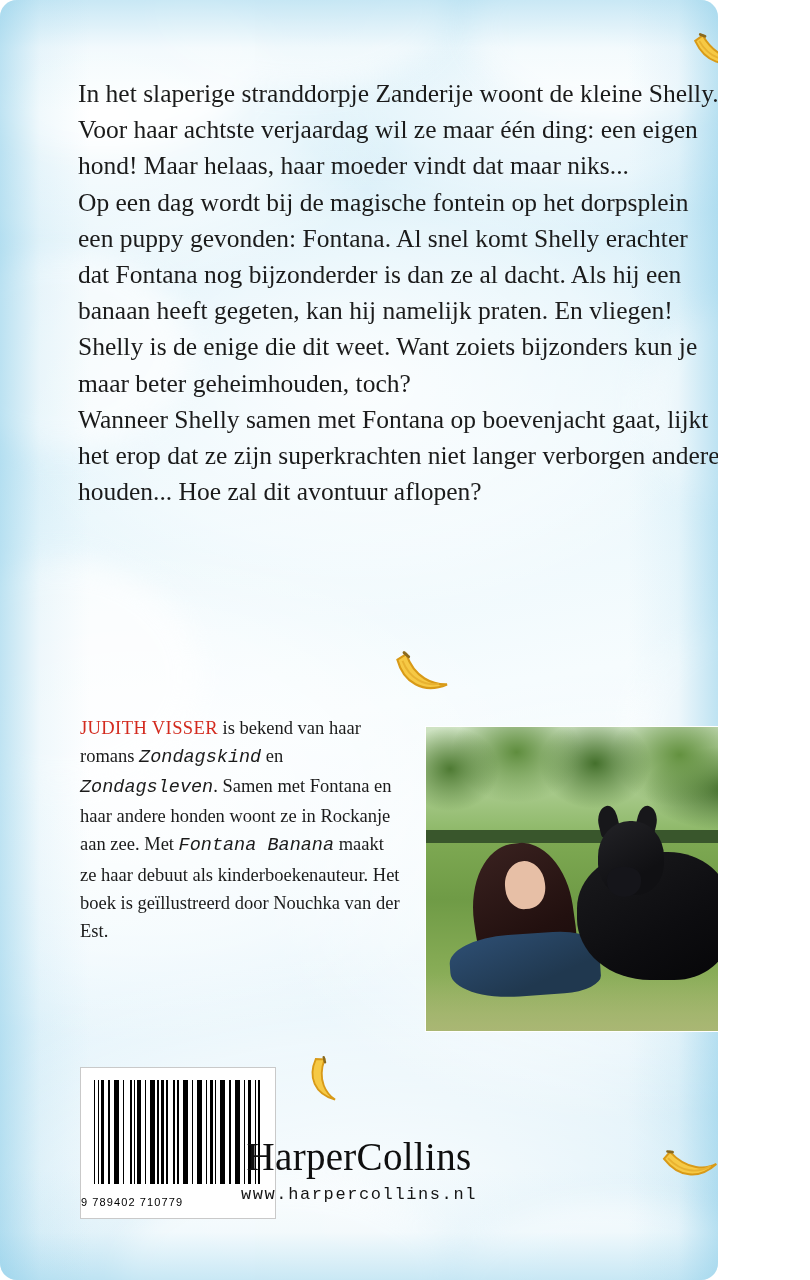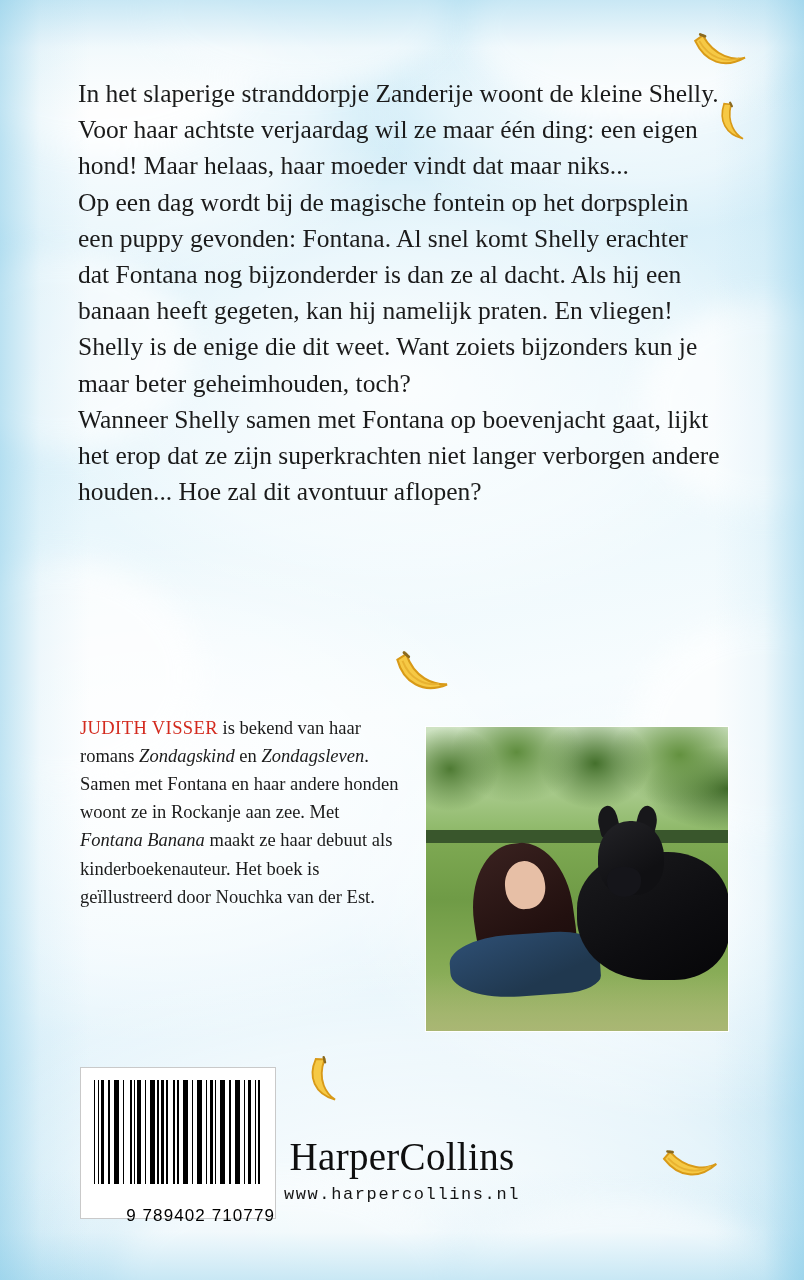--- a/index.html
+++ b/index.html
@@ -9,31 +9,32 @@
   body {
     width: 810px;
     height: 1280px;
     font-family: "Liberation Serif", serif;
     background: #ffffff;
     overflow: hidden;
   }
 
   #book-back-cover {
     position: relative;
-    width: 804px;
+    width: 718px;
     height: 1280px;
     overflow: hidden;
     background:
       radial-gradient(ellipse 420px 260px at 14% 9%, rgba(255,255,255,0.95) 0%, rgba(255,255,255,0.6) 45%, rgba(255,255,255,0) 70%),
       radial-gradient(ellipse 380px 230px at 78% 5%, rgba(255,255,255,0.9) 0%, rgba(255,255,255,0.5) 50%, rgba(255,255,255,0) 75%),
       radial-gradient(ellipse 460px 300px at 50% 30%, rgba(255,255,255,0.85) 0%, rgba(255,255,255,0.4) 55%, rgba(255,255,255,0) 80%),
       radial-gradient(ellipse 500px 320px at 20% 62%, rgba(255,255,255,0.9) 0%, rgba(255,255,255,0.45) 50%, rgba(255,255,255,0) 78%),
       radial-gradient(ellipse 430px 280px at 85% 70%, rgba(255,255,255,0.85) 0%, rgba(255,255,255,0.4) 55%, rgba(255,255,255,0) 80%),
       radial-gradient(ellipse 600px 340px at 50% 96%, rgba(255,255,255,0.95) 0%, rgba(255,255,255,0.5) 55%, rgba(255,255,255,0) 82%),
       linear-gradient(170deg, #bfe6f5 0%, #d3edf8 18%, #eaf7fc 38%, #f6fcfe 55%, #e9f6fc 72%, #cfeaf6 88%, #b9e2f3 100%);
+    border-radius: 17px;
   }
 
   
   .cloud {
     position: absolute;
     background: #ffffff;
     border-radius: 50%;
     filter: blur(14px);
     opacity: 0.85;
     pointer-events: none;
@@ -77,20 +78,21 @@
     font-size: 18.5px;
     line-height: 1.52;
     color: #1b1b1b;
   }
   .author-name {
     color: #d32a1e;
     letter-spacing: 0.4px;
   }
   .author-block em {
     font-style: italic;
+    font-family: Liberation Mono, monospace;
   }
 
   .author-photo {
     position: absolute;
     left: 425px;
     top: 726px;
     width: 302px;
     height: 304px;
     border: 1px solid #ffffff;
     overflow: hidden;
@@ -202,24 +204,24 @@
     height: 104px;
   }
   .barcode-bars span {
     position: absolute;
     top: 0;
     height: 100%;
     background: #000;
   }
   .barcode-number {
     font-family: "Liberation Sans", sans-serif;
-    font-size: 17px;
-    text-align: right;
+    font-size: 11px;
+    text-align: left;
     letter-spacing: 1.1px;
-    margin-top: 22px;
+    margin-top: 12px;
     color: #000;
   }
 
   .publisher {
     position: absolute;
     left: 0;
     right: 0;
     top: 1134px;
     text-align: center;
   }

